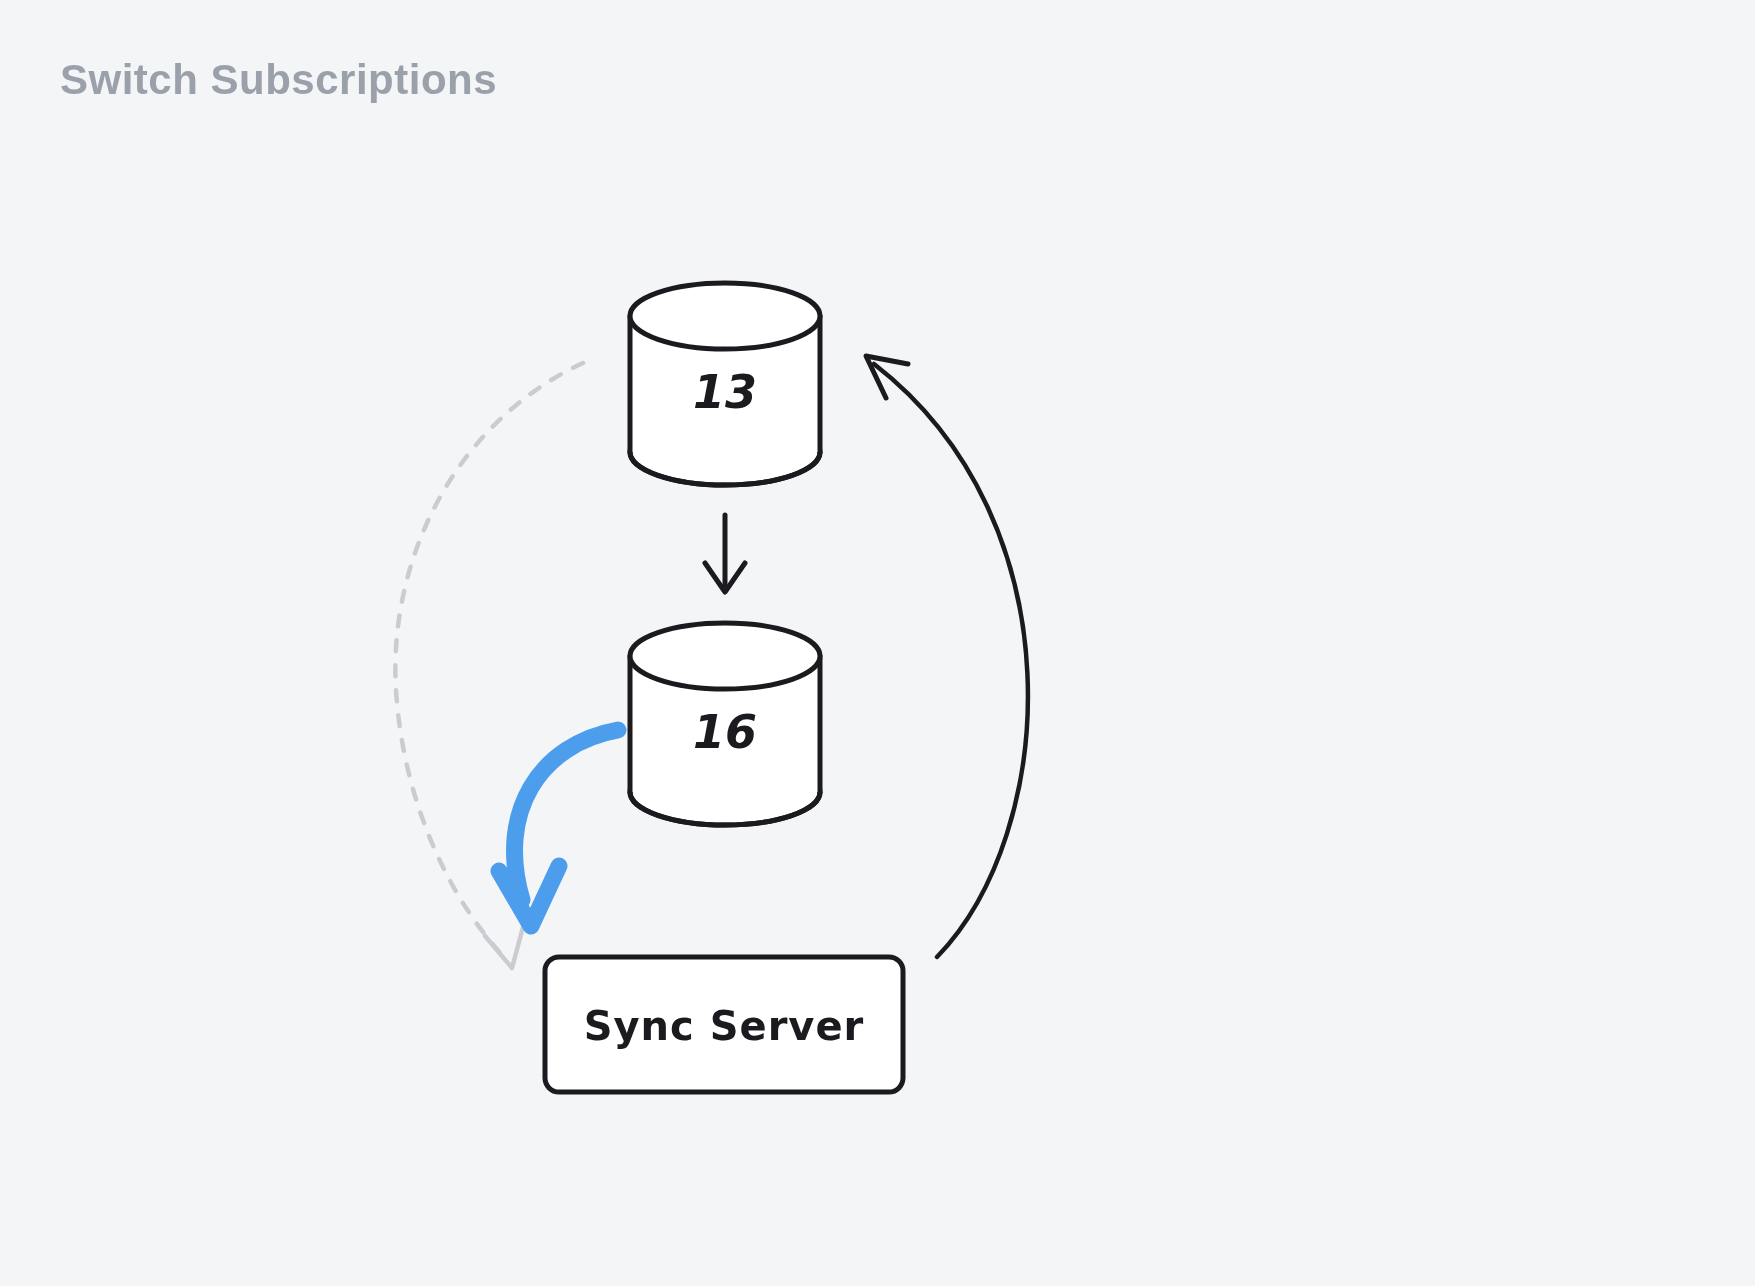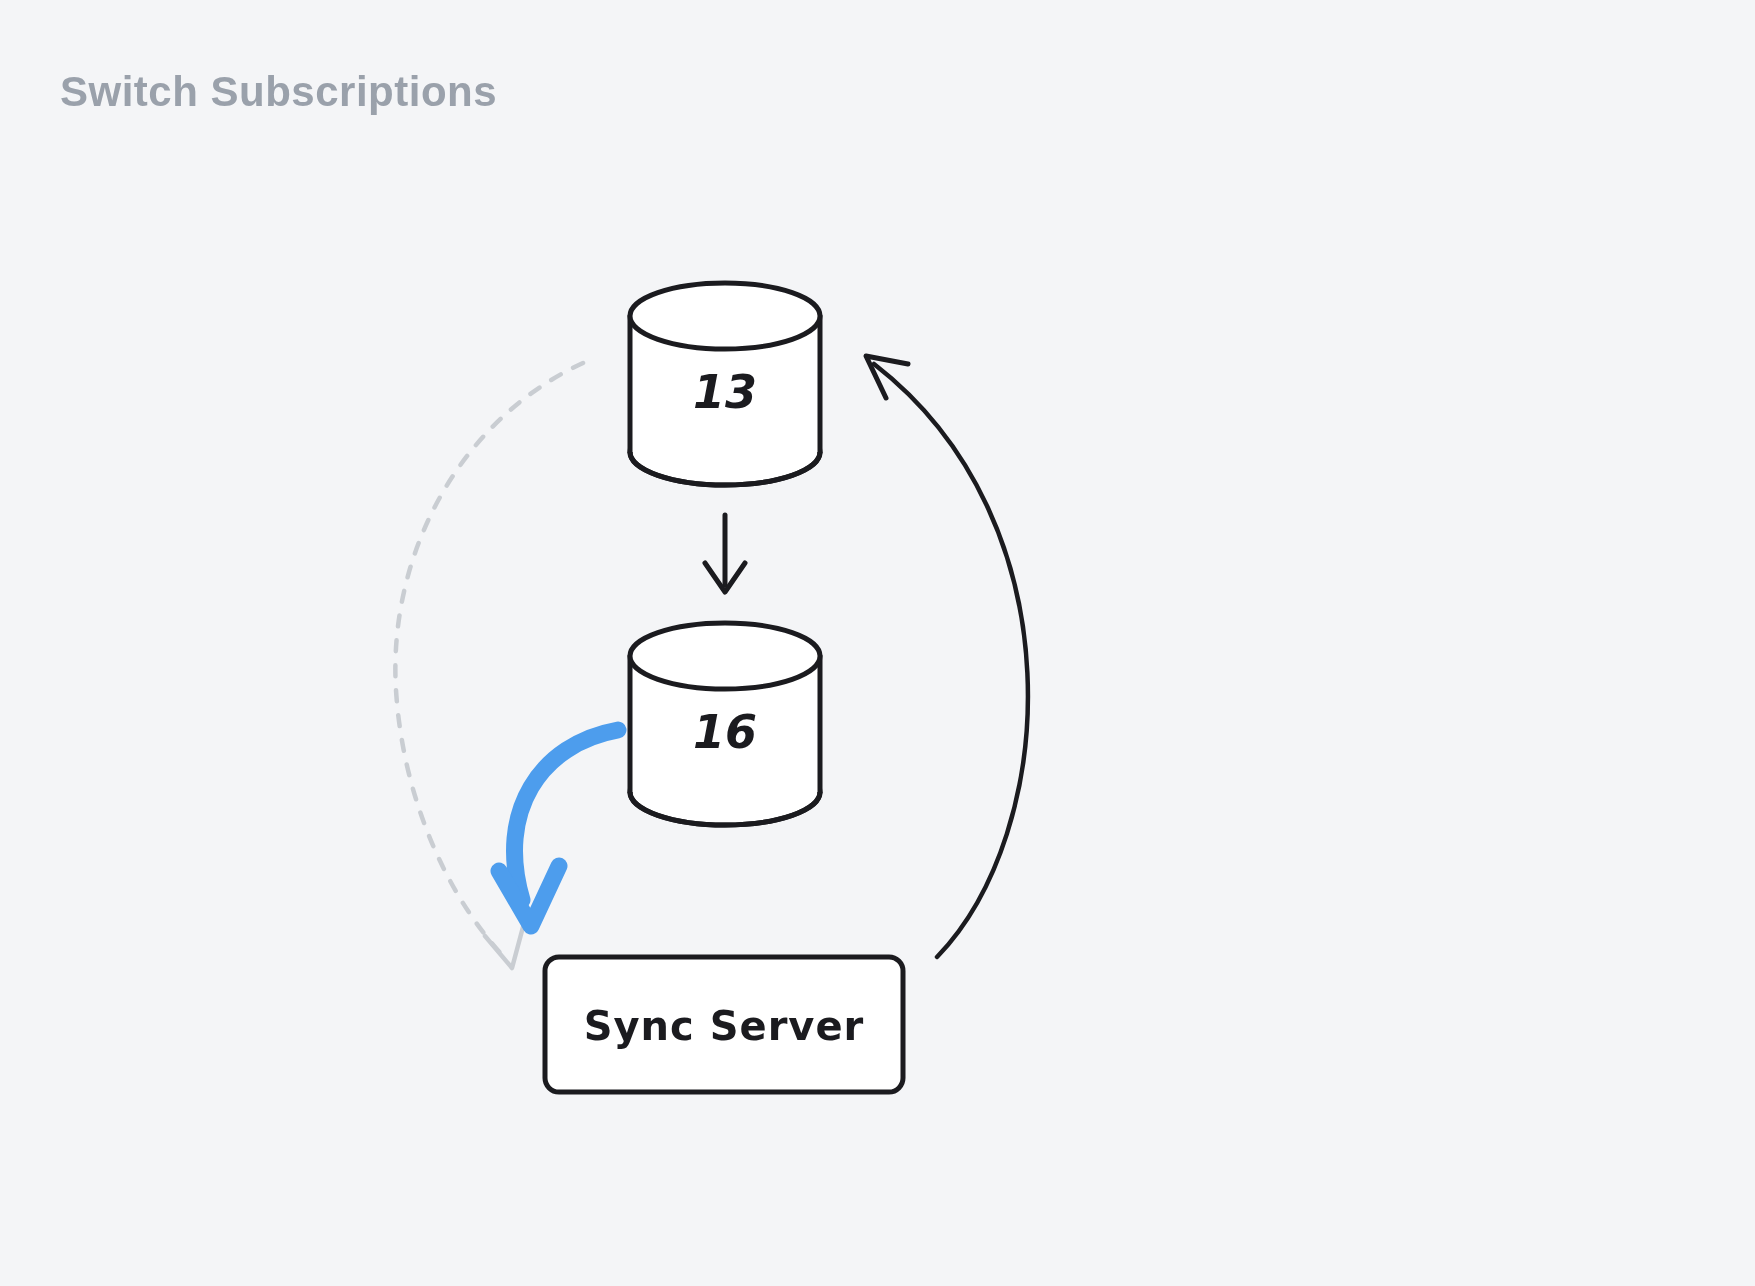--- a/index.html
+++ b/index.html
@@ -10,21 +10,21 @@
     width: 1755px;
     height: 1286px;
     background: #f4f5f7;
     font-family: "Liberation Sans", sans-serif;
     overflow: hidden;
     position: relative;
   }
   .page-title {
     position: absolute;
     left: 60px;
-    top: 68px;
+    top: 56px;
     font-size: 42px;
     font-weight: 600;
     letter-spacing: 0.5px;
     color: #9aa1ab;
     user-select: none;
   }
   .diagram-canvas {
     position: absolute;
     left: 0;
     top: 0;

